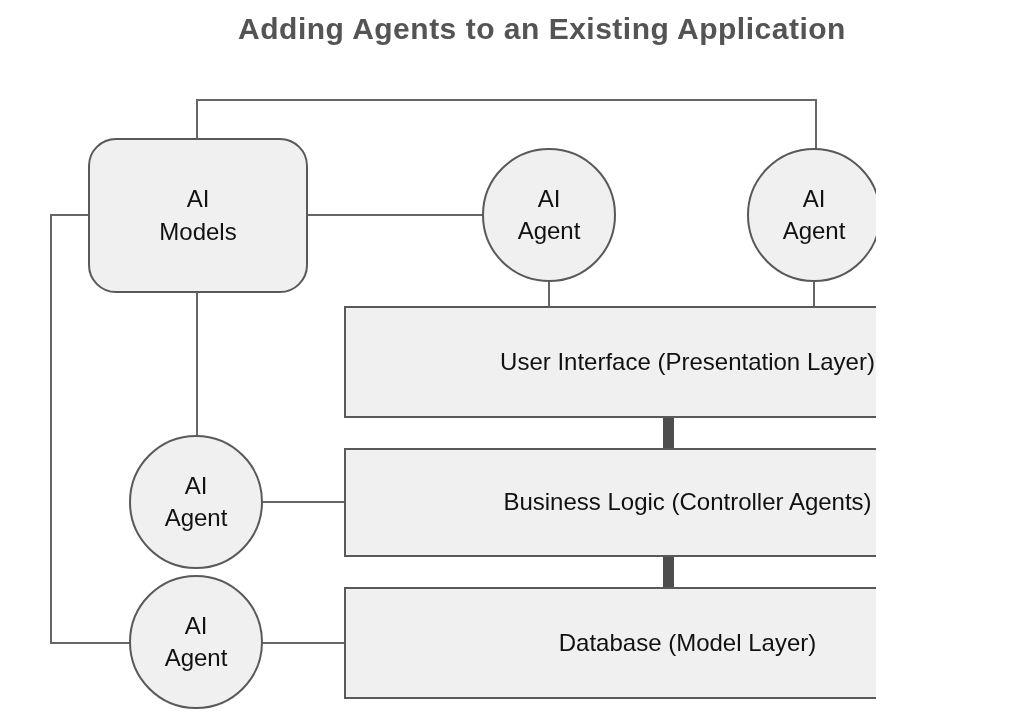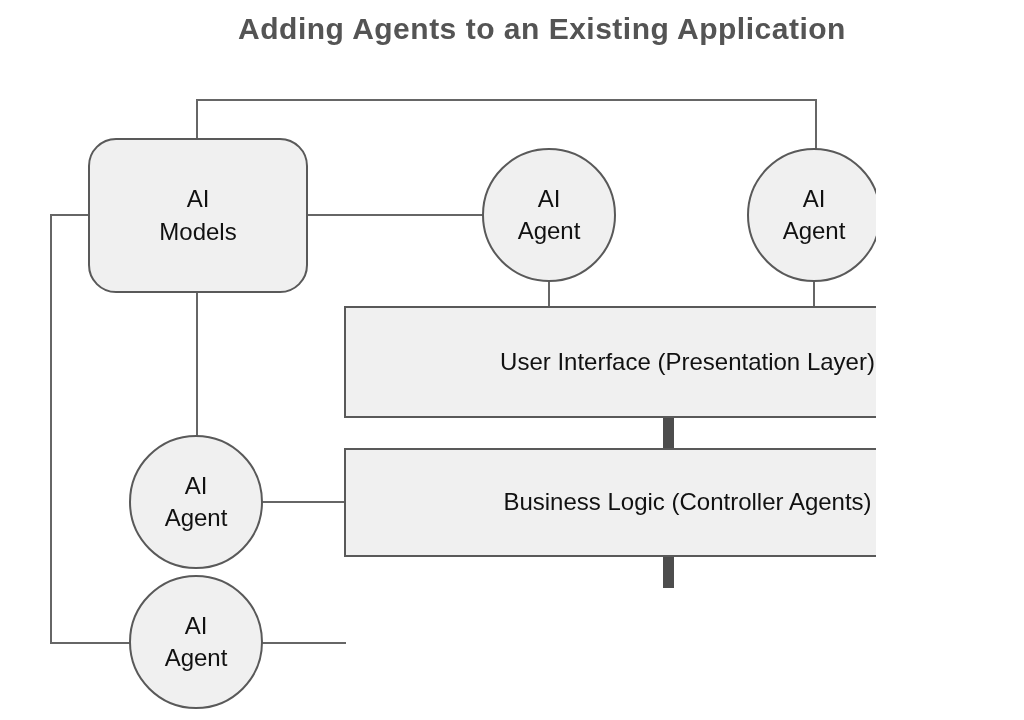--- a/index.html
+++ b/index.html
@@ -72,14 +72,17 @@
   </div>
 
   <div class="shape layer-rect" style="left:344px;top:306px;width:650px;height:112px;">
     <span class="label">User Interface (Presentation Layer)</span>
   </div>
 
   <div class="shape layer-rect" style="left:344px;top:448px;width:650px;height:109px;">
     <span class="label">Business Logic (Controller Agents)</span>
   </div>
 
+  <div class="shape layer-rect" style="left:344px;top:587px;width:650px;height:112px;">
+    <span class="label">Database (Model Layer)</span>
+  </div>
 
 </div>
 
 </body></html>

